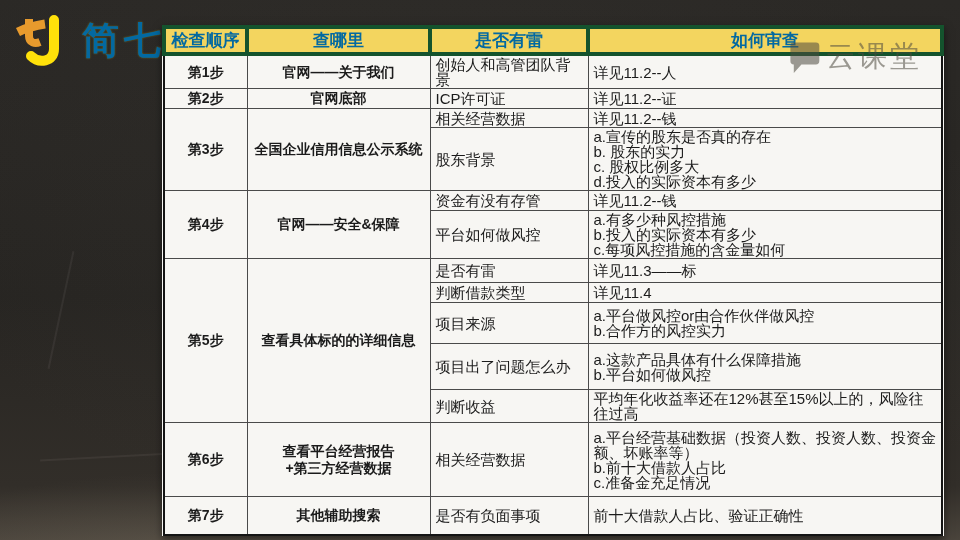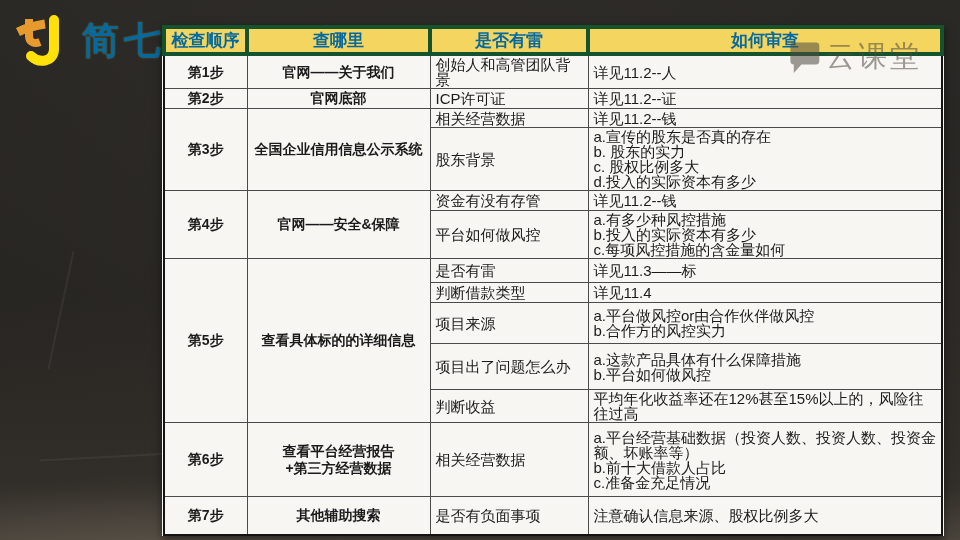--- a/index.html
+++ b/index.html
@@ -171,16 +171,16 @@
 +第三方经营数据</td>
       <td class="item">相关经营数据</td>
       <td class="how">a.平台经营基础数据（投资人数、投资人数、投资金额、坏账率等）
 b.前十大借款人占比
 c.准备金充足情况</td>
     </tr>
     <tr class="h30">
       <td class="step">第7步</td>
       <td class="where">其他辅助搜索</td>
       <td class="item">是否有负面事项</td>
-      <td class="how">注意确认信息来源、股权比例多大</td>
+      <td class="how">前十大借款人占比、验证正确性</td>
     </tr>
   </tbody>
 </table>
 
 </body></html>

